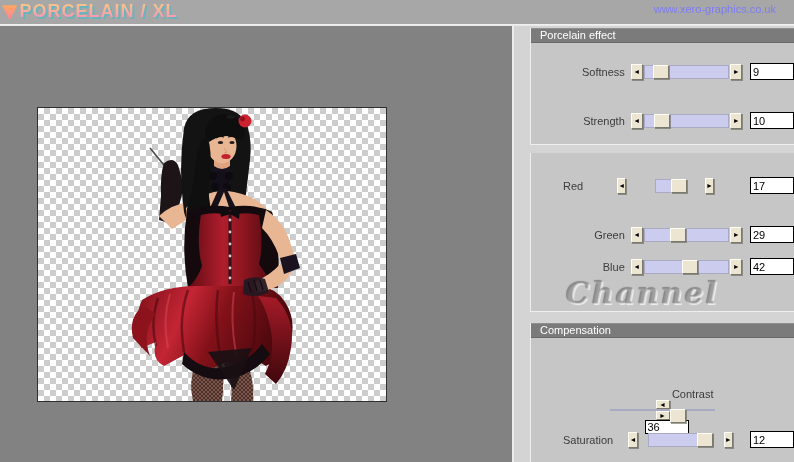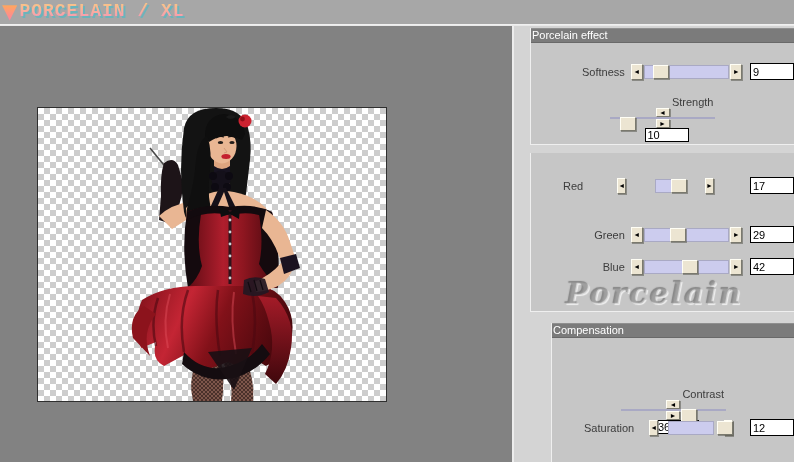--- a/index.html
+++ b/index.html
@@ -4,21 +4,21 @@
 <style>
   html,body{margin:0;padding:0;}
   body{width:794px;height:462px;overflow:hidden;font-family:"Liberation Sans",sans-serif;background:#828282;}
   .app{position:relative;width:794px;height:462px;}
 
   
   .topbar{position:relative;height:24px;background:#a7a7a7;border-bottom:1px solid #f0f0f0;overflow:hidden;}
   .logo-wrap{position:absolute;left:2px;top:0;display:flex;align-items:flex-start;}
   .logo-tri{font-size:20px;line-height:22px;margin-right:2px;font-family:"DejaVu Sans",sans-serif;
             color:#ff9a55;}
-  .logo{position:relative;font-family:Liberation Mono, monospace;font-weight:bold;font-size:18px;
+  .logo{position:relative;font-family:Liberation Sans, sans-serif;font-weight:bold;font-size:18px;
         letter-spacing:1px;line-height:22px;white-space:nowrap;text-align:right;}
   .logo-shadow{position:absolute;left:2px;top:2px;color:#6ab4bc;}
   .logo-fill{position:relative;color:#f6a58c;}
   @supports (-webkit-background-clip: text){
     .logo-fill{background:linear-gradient(#f9cc80,#f590bd);-webkit-background-clip:text;-webkit-text-fill-color:transparent;}
     .logo-tri{background:linear-gradient(#ffb347,#ff7fa8);-webkit-background-clip:text;-webkit-text-fill-color:transparent;}
   }
   .url{position:absolute;right:18px;top:3px;font-size:11px;color:#7d7df2;text-decoration:none;cursor:pointer;}
 
   
@@ -31,21 +31,21 @@
           background-color:#fff;
           background-image:
             linear-gradient(45deg,#cdcdcd 25%,transparent 25%,transparent 75%,#cdcdcd 75%),
             linear-gradient(45deg,#cdcdcd 25%,transparent 25%,transparent 75%,#cdcdcd 75%);
           background-size:12px 12px;background-position:0 0,6px 6px;overflow:hidden;}
   .canvas svg{display:block;}
 
   
   .section{position:absolute;left:16px;right:0;background:#c6c6c6;border-left:1px solid #efefef;border-bottom:1px solid #efefef;}
   .sec-header{height:13px;background:#7b7b7b;border-top:1px solid #8f8f8f;border-bottom:1px solid #696969;
-              color:#fff;font-size:11px;line-height:13px;padding-left:1px;}
+              color:#fff;font-size:11px;line-height:13px;padding-left:9px;}
   .row{position:absolute;left:0;right:0;height:17px;display:flex;align-items:center;}
   .lbl{width:76px;text-align:right;margin-right:6px;font-size:11px;color:#3c3c3c;padding-left:32px;}
   .abtn{width:14px;height:16px;padding:0;margin:0;background:#ece5d2;
         border:1px solid;border-color:#fffef5 #7a796e #7a796e #fffef5;box-shadow:1px 1px 0 rgba(90,90,80,.55);
         display:flex;align-items:center;justify-content:center;cursor:pointer;}
   .tri{font-size:7px;line-height:1;color:#000;}
   .track{position:relative;width:105px;height:14px;margin:0 1px;background:#ccccee;border:1px solid #a9a9c4;box-sizing:border-box;cursor:pointer;}
   .thumb{position:absolute;top:-1px;width:16px;height:14px;background:#ece5d2;
          border:1px solid;border-color:#fffef5 #7a796e #7a796e #fffef5;box-sizing:border-box;
          box-shadow:1px 1px 0 rgba(90,90,80,.55);cursor:pointer;}
@@ -61,20 +61,21 @@
 </head>
 <body>
 
 <div class="app">
 
   <div class="topbar">
     <div class="logo-wrap">
       <span class="logo-tri">▼</span>
       <span class="logo"><span class="logo-shadow">PORCELAIN / XL</span><span class="logo-fill">PORCELAIN / XL</span></span>
     </div>
+    <a class="url">www.xero-graphics.co.uk</a>
   </div>
 
   <div class="main">
 
     <div class="preview">
       <div class="canvas">
         <svg width="348" height="293" viewBox="0 0 348 293" xmlns="http://www.w3.org/2000/svg">
           <defs>
             <linearGradient id="gRed" x1="0" y1="0" x2="1" y2="0">
               <stop offset="0" stop-color="#5d0b13"></stop>
@@ -176,21 +177,21 @@
               <span class="tri">◄</span>
             </button>
           <span class="track">
               <span class="thumb" style="left: 8px;"></span>
             </span>
           <button class="abtn">
               <span class="tri">►</span>
             </button>
           <input class="val" value="9" style="">
         </div>
-        <div class="row" style="top:68px;flex-direction:column;">
+        <div class="row" style="top:84px;">
           <span class="lbl">Strength</span>
           <button class="abtn">
               <span class="tri">◄</span>
             </button>
           <span class="track">
               <span class="thumb" style="left: 9px;"></span>
             </span>
           <button class="abtn">
               <span class="tri">►</span>
             </button>
@@ -233,46 +234,46 @@
           <span class="track">
               <span class="thumb" style="left: 37px;"></span>
             </span>
           <button class="abtn">
               <span class="tri">►</span>
             </button>
           <input class="val" value="42" style="">
         </div>
       </div>
 
-      <div class="section" style="top:297px;height:140px;border-bottom:none;margin-left:21px;">
+      <div class="section" style="top:297px;height:140px;border-bottom:none;">
         <div class="sec-header">Compensation</div>
         <div class="row" style="top:65px;flex-direction:column;">
           <span class="lbl">Contrast</span>
           <button class="abtn">
               <span class="tri">◄</span>
             </button>
           <span class="track">
               <span class="thumb" style="left: 59px;"></span>
             </span>
           <button class="abtn">
               <span class="tri">►</span>
             </button>
           <input class="val" value="36" style="">
         </div>
-        <div class="row" style="top:96px;gap:9px;">
+        <div class="row" style="top:108px;gap:9px;">
           <span class="lbl">Saturation</span>
           <button class="abtn">
               <span class="tri">◄</span>
             </button>
           <span class="track">
               <span class="thumb" style="left: 48px;"></span>
             </span>
           <button class="abtn">
               <span class="tri">►</span>
             </button>
           <input class="val" value="12" style="">
         </div>
       </div>
 
-      <div class="watermark">Porcelain</div>
+      <div class="watermark">Channel</div>
     </div>
   </div>
 </div>
 
 </body></html>

